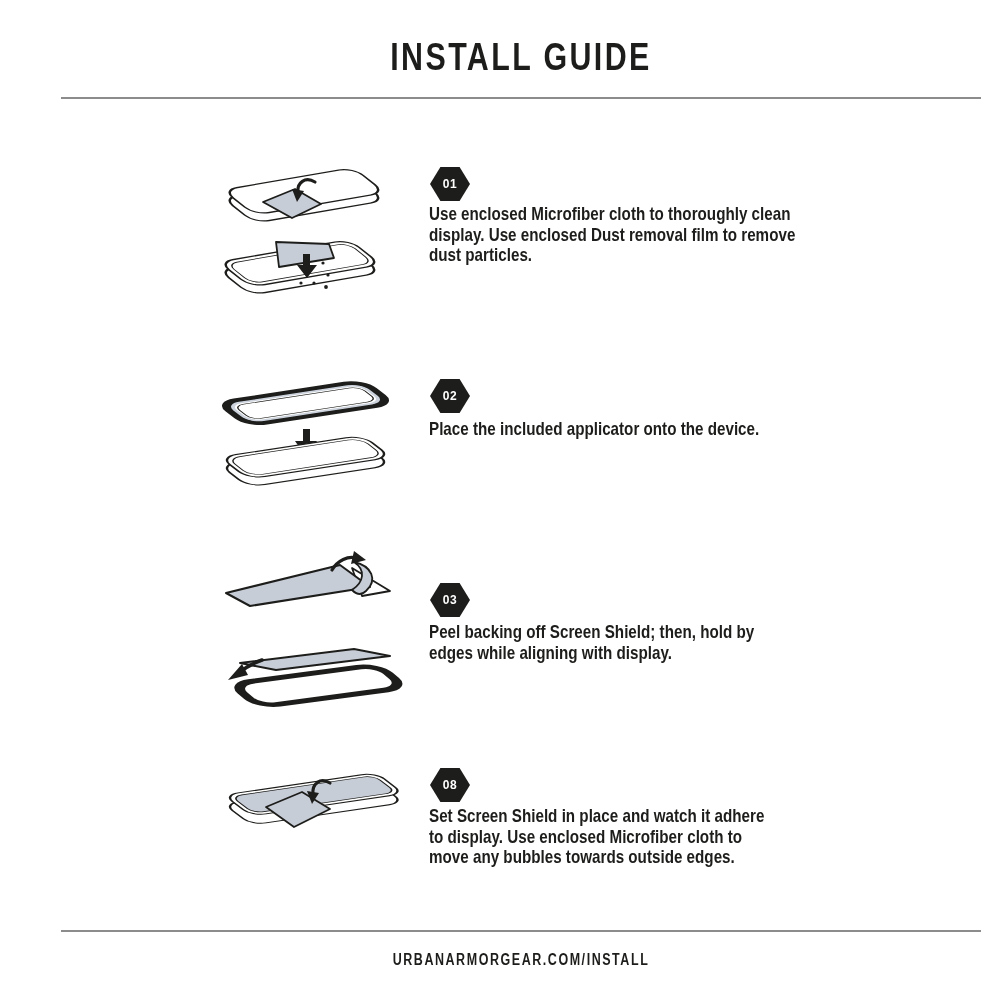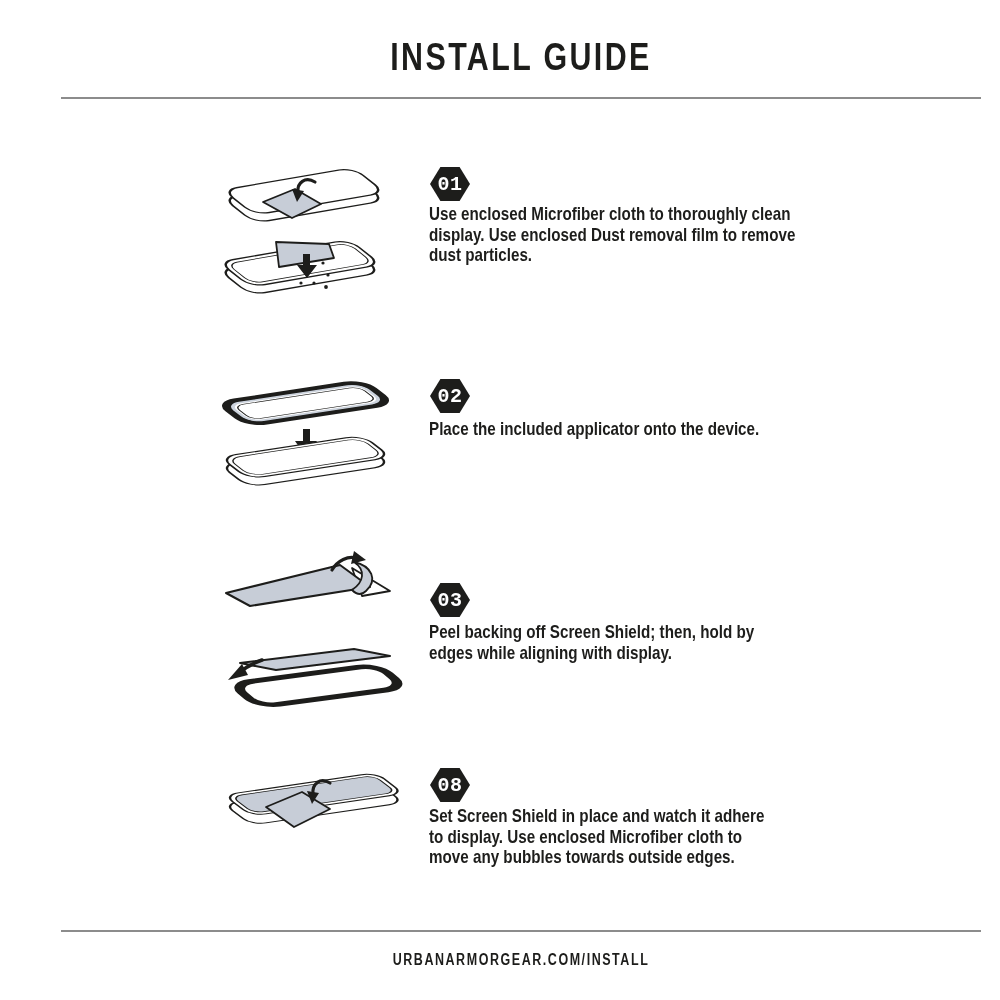--- a/index.html
+++ b/index.html
@@ -23,21 +23,21 @@
   .illus{position:absolute;}
   .illus svg{display:block;width:100%;height:100%;}
   .i1{left:188px;top:158px;width:190px;height:154px;}
   .i2{left:185px;top:373px;width:205px;height:130px;}
   .i3{left:183px;top:548px;width:217px;height:170px;}
   .i4{left:193px;top:755px;width:200px;height:107px;}
   .badge{
     position:absolute;width:40px;height:34px;background:#1d1d1b;
     clip-path:polygon(26% 0,74% 0,100% 50%,74% 100%,26% 100%,0 50%);
     color:#ffffff;display:flex;align-items:center;justify-content:center;
-    font-size:20px;font-weight:bold;letter-spacing:0.5px;font-family:Liberation Mono, monospace;
+    font-size:12px;font-weight:bold;letter-spacing:0.5px;
   }
   .b1{left:409px;top:167px;}
   .b2{left:409px;top:379px;justify-content:center;}
   .b3{left:409px;top:583px;text-align:right;}
   .b4{left:409px;top:768px;}
   .step-text{
     position:absolute;left:408px;font-size:19px;font-weight:bold;line-height:20.5px;
     letter-spacing:0;transform:scaleX(0.8);transform-origin:left top;white-space:nowrap;
   }
   .t1{top:204px;}

